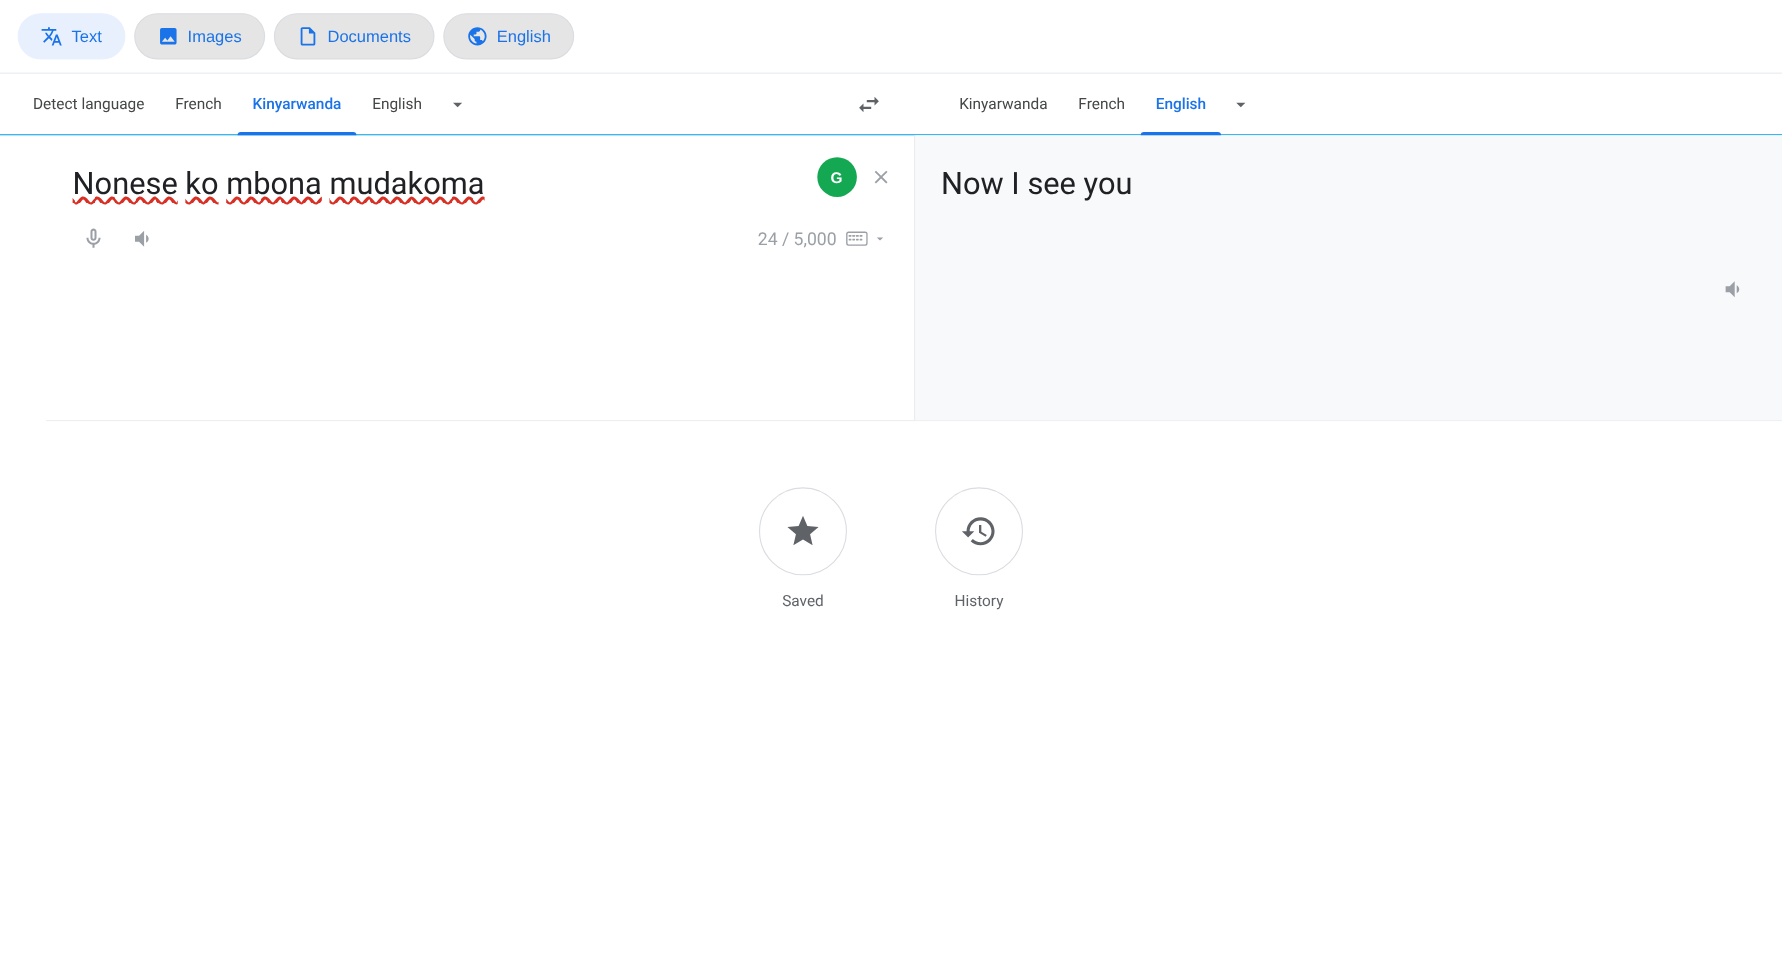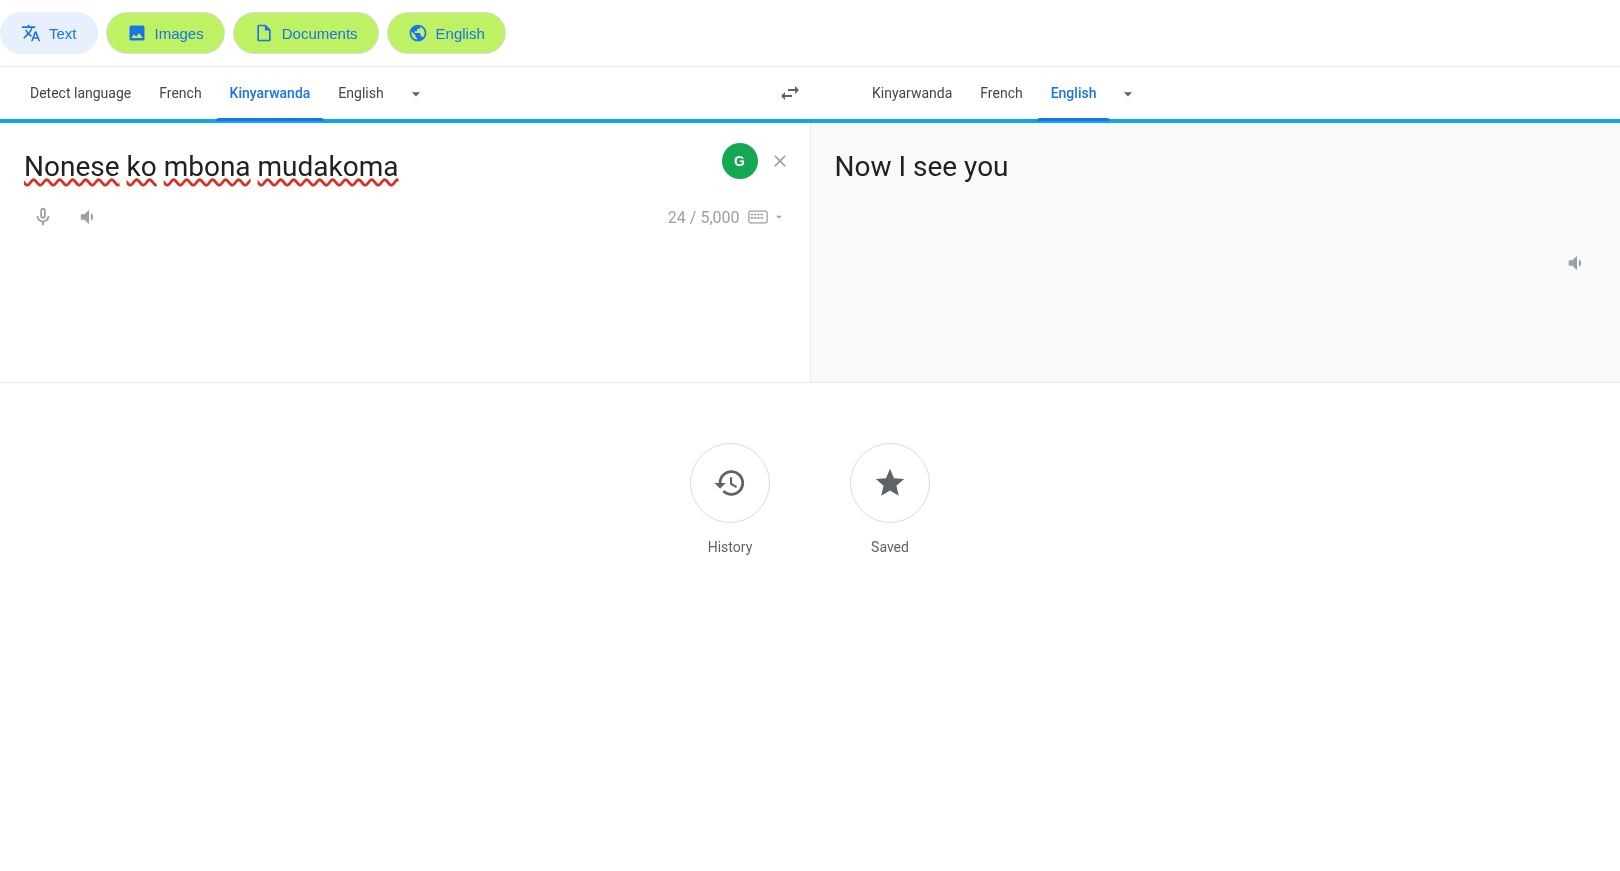--- a/index.html
+++ b/index.html
@@ -8,52 +8,52 @@
       background: #fff;
       color: #202124;
       min-height: 871px;
       width: 1620px;
     }
 
     
     .top-tabs {
       display: flex;
       align-items: center;
-      padding: 12px 0;
+      padding: 12px 16px;
       gap: 8px;
       border-bottom: 1px solid #e8eaed;
     }
     .tab-btn {
       display: flex;
       align-items: center;
       gap: 8px;
       padding: 10px 20px;
       border-radius: 24px;
       border: 1px solid #dadce0;
-      background: #bef264;
+      background: #e5e5e5;
       cursor: pointer;
       font-size: 15px;
       color: #1a73e8;
       font-weight: 500;
     }
     .tab-btn.active {
       background: #e8f0fe;
       border-color: #e8f0fe;
       color: #1a73e8;
     }
     .tab-btn:not(.active) {
       color: #1a73e8;
     }
 
     
     .lang-bar {
       display: flex;
       align-items: center;
       padding: 0 16px;
-      border-bottom: 4px solid #0ea5e9;
+      border-bottom: 1px solid #0ea5e9;
       height: 56px;
     }
     .lang-bar-left {
       display: flex;
       align-items: center;
       flex: 1;
       gap: 0;
     }
     .lang-bar-right {
       display: flex;
@@ -102,20 +102,21 @@
       font-size: 20px;
       background: none;
       border: none;
     }
 
     
     .translation-area {
       display: flex;
       min-height: 260px;
       border-bottom: 1px solid #e8eaed;
+      margin-left: 42px;
     }
     .source-panel {
       flex: 1;
       padding: 24px 24px 16px 24px;
       border-right: 1px solid #e8eaed;
       display: flex;
       flex-direction: column;
       position: relative;
     }
     .source-text-display {
@@ -395,28 +396,28 @@
         </svg>
       </button>
     </div>
   </div>
 </div>
 
 <div class="bottom-section">
   <div class="bottom-item">
     <div class="bottom-icon-circle">
       <svg width="34" height="34" viewBox="0 0 24 24" fill="#5f6368">
-        <path d="M13 3c-4.97 0-9 4.03-9 9H1l3.89 3.89.07.14L9 12H6c0-3.87 3.13-7 7-7s7 3.13 7 7-3.13 7-7 7c-1.93 0-3.68-.79-4.94-2.06l-1.42 1.42C8.27 19.99 10.51 21 13 21c4.97 0 9-4.03 9-9s-4.03-9-9-9zm-1 5v5l4.28 2.54.72-1.21-3.5-2.08V8H12z"></path>
+        <path d="M12 17.27L18.18 21l-1.64-7.03L22 9.24l-7.19-.61L12 2 9.19 8.63 2 9.24l5.46 4.73L5.82 21z"></path>
       </svg>
     </div>
-    <span class="bottom-label">History</span>
+    <span class="bottom-label">Saved</span>
   </div>
 
   <div class="bottom-item">
     <div class="bottom-icon-circle">
       <svg width="34" height="34" viewBox="0 0 24 24" fill="#5f6368">
-        <path d="M12 17.27L18.18 21l-1.64-7.03L22 9.24l-7.19-.61L12 2 9.19 8.63 2 9.24l5.46 4.73L5.82 21z"></path>
+        <path d="M13 3c-4.97 0-9 4.03-9 9H1l3.89 3.89.07.14L9 12H6c0-3.87 3.13-7 7-7s7 3.13 7 7-3.13 7-7 7c-1.93 0-3.68-.79-4.94-2.06l-1.42 1.42C8.27 19.99 10.51 21 13 21c4.97 0 9-4.03 9-9s-4.03-9-9-9zm-1 5v5l4.28 2.54.72-1.21-3.5-2.08V8H12z"></path>
       </svg>
     </div>
-    <span class="bottom-label">Saved</span>
+    <span class="bottom-label">History</span>
   </div>
 
 </div>
 
 </body></html>

